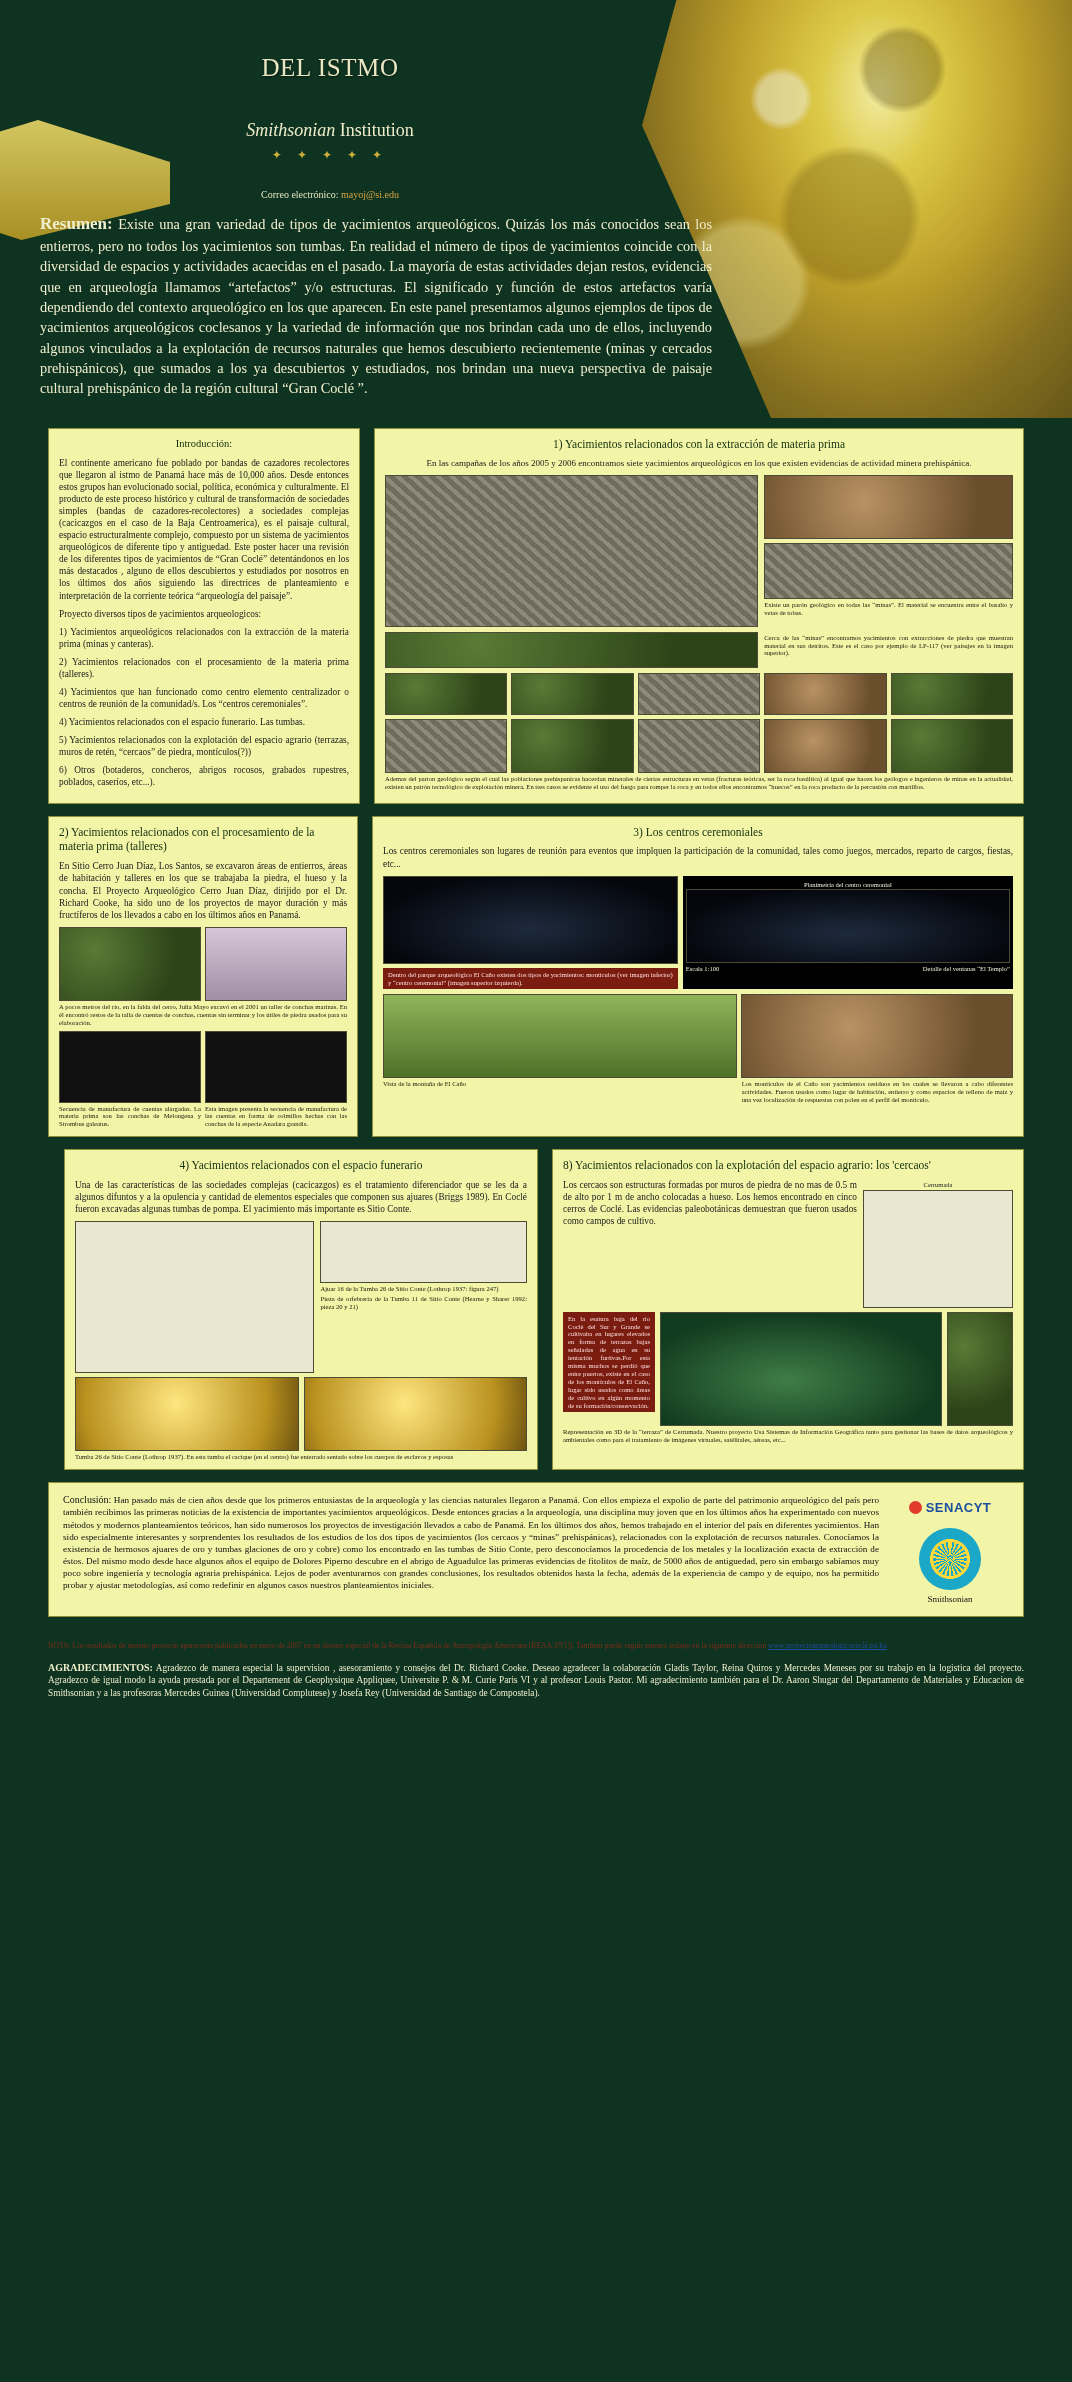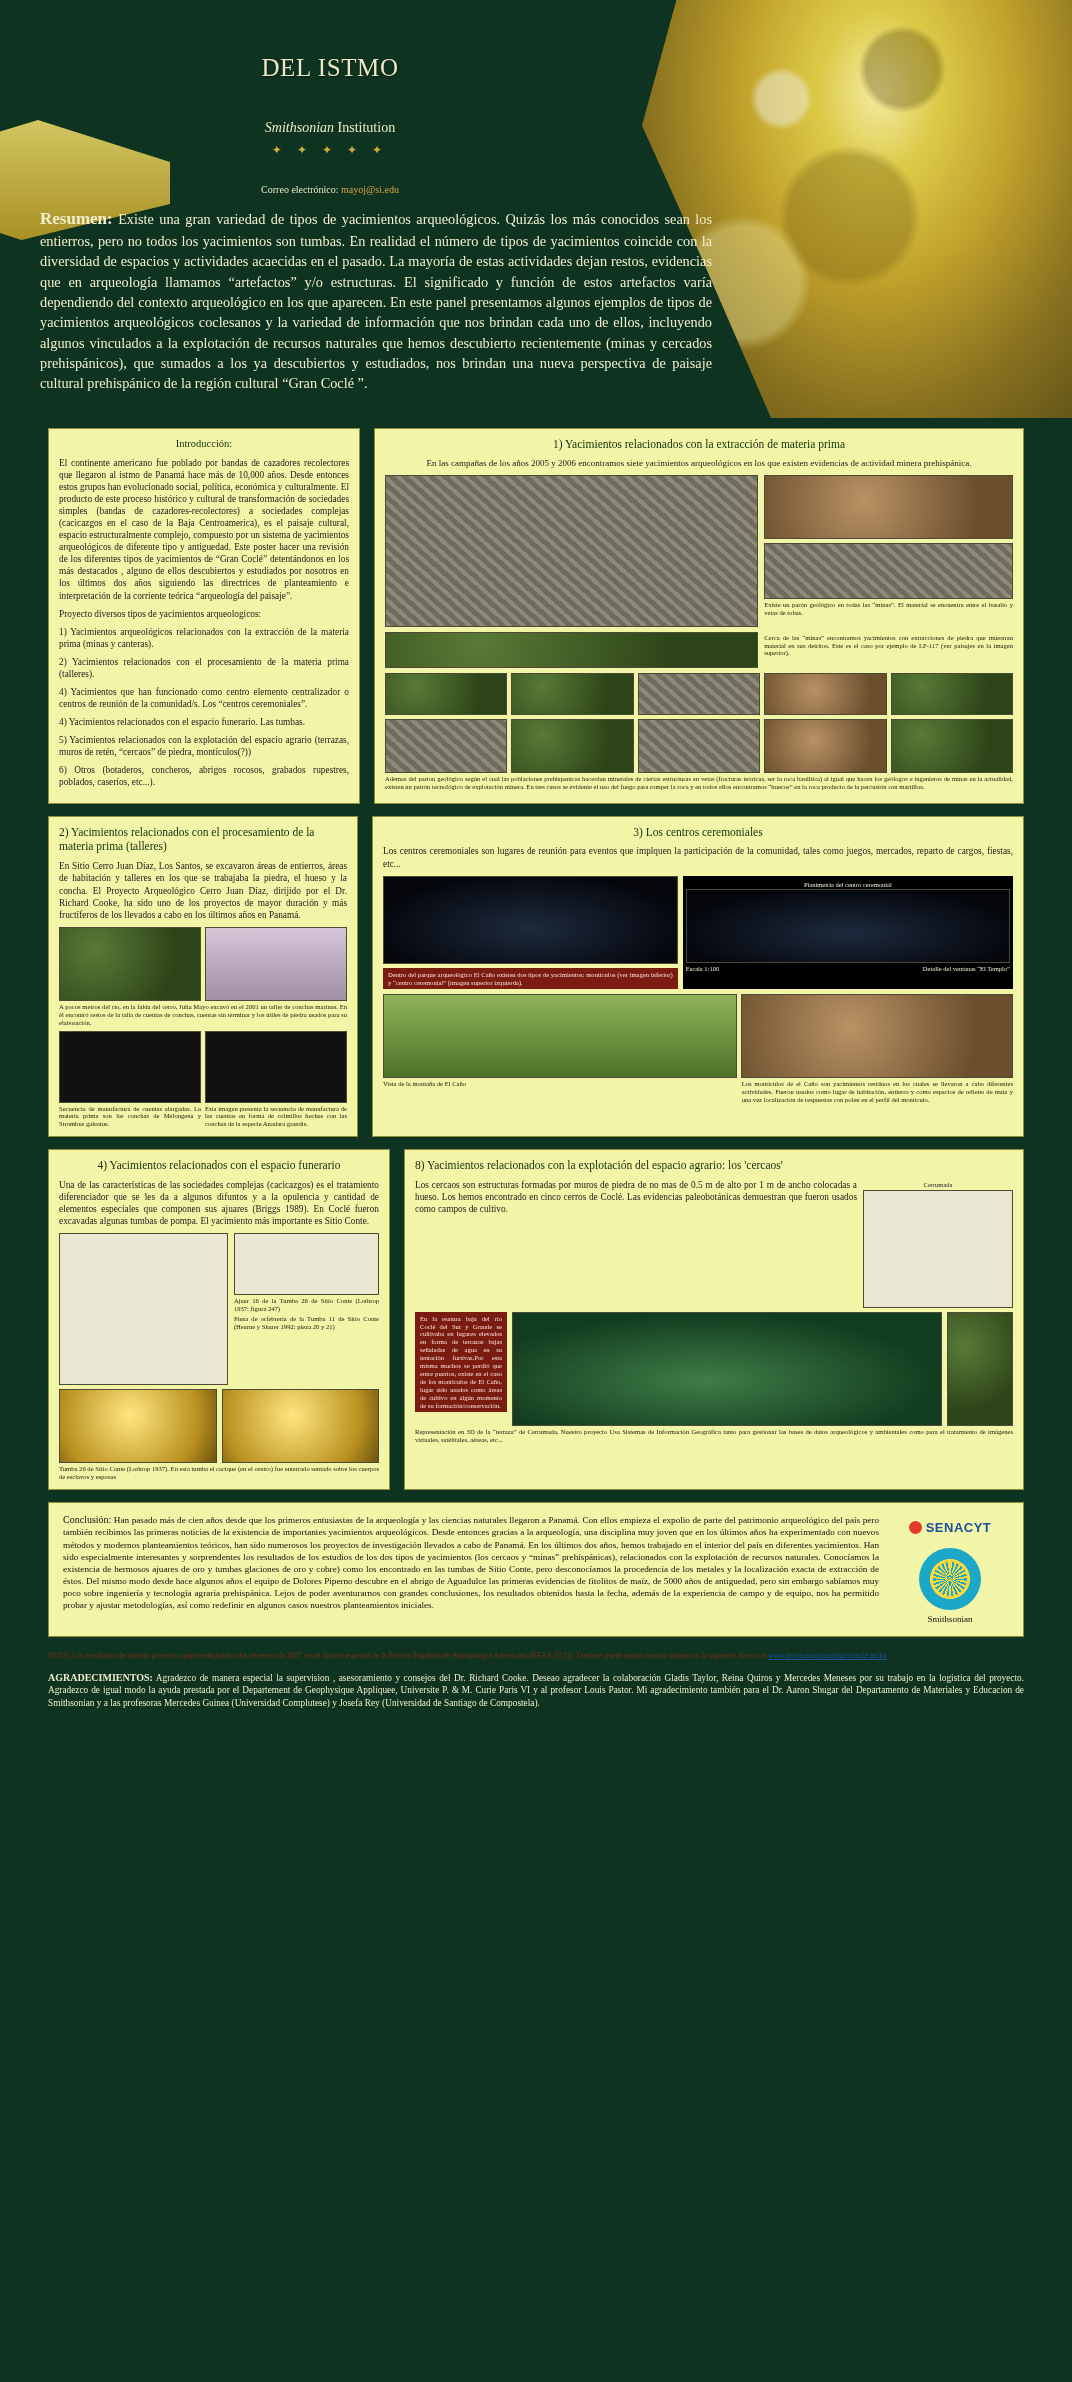--- a/index.html
+++ b/index.html
@@ -67,21 +67,21 @@
     line-height:1.32;
     text-shadow:0 1px 2px rgba(0,0,0,.6);
   }
   .author{
     margin-top:36px;
     text-align:center;
     width:660px;
     color:#efeccb;
   }
   .author .nm{font-size:14px;}
-  .author .inst{font-size:14px;margin-top:3px;}
+  .author .inst{font-size:18px;margin-top:3px;}
   .author .inst i{font-style:italic;}
   .author .mail{font-size:10px;margin-top:26px;color:#e6e3c0;}
   .author .mail a{color:#d9a441;text-decoration:none;}
   .deco-row{
     margin-top:7px;
     text-align:center;
     width:660px;
     color:#cdae3a;
     font-size:12px;
     letter-spacing:6px;
@@ -159,21 +159,21 @@
       radial-gradient(circle at 45% 35%, #ffe680, #b9911f 70%, #6d5310);
   }
   .paper{background:#e9e6d2;}
   .cap{font-size:6.6px;line-height:1.2;margin-top:2px;color:#20200f;text-align:justify;}
   .grid3{display:flex;gap:4px;}
   .grid3>div{flex:1;}
   
   .p2{width:310px;}
   .p3{flex:1;background:#f2f4a7;}
   
-  .p4{width:342px;}
+  .p4{width:474px;margin-left:16px;}
   .p5{flex:1;}
   
   .conc{
     margin:2px 48px 0 48px;
     background:#f2f4a7;
     border:1px solid #8d8e3a;
     padding:10px 14px;
     font-size:9.2px;
     line-height:1.32;
     text-align:justify;
@@ -194,21 +194,21 @@
     width:62px;height:62px;border-radius:50%;
     background:radial-gradient(circle at 50% 50%, #ffd83b 0 45%, #1aa7c8 46% 100%);
     position:relative;
   }
   .sunlogo:after{
     content:"";position:absolute;inset:14px;border-radius:50%;
     background:repeating-conic-gradient(#ffd83b 0 8deg,#1aa7c8 8deg 16deg);
   }
   .smith{font-family:"Liberation Serif",serif;font-size:9px;color:#111;}
   .nota{
-    margin:14px 48px 0 48px;
+    margin:24px 48px 0 48px;
     font-size:7.6px;color:#7b2d17;line-height:1.25;
     text-align:justify;
   }
   .nota a{color:#1b4fa0;}
   .agrad{
     margin:10px 48px 0 48px;
     color:#f0eecd;
     font-size:9.3px;
     line-height:1.35;
     text-align:justify;

